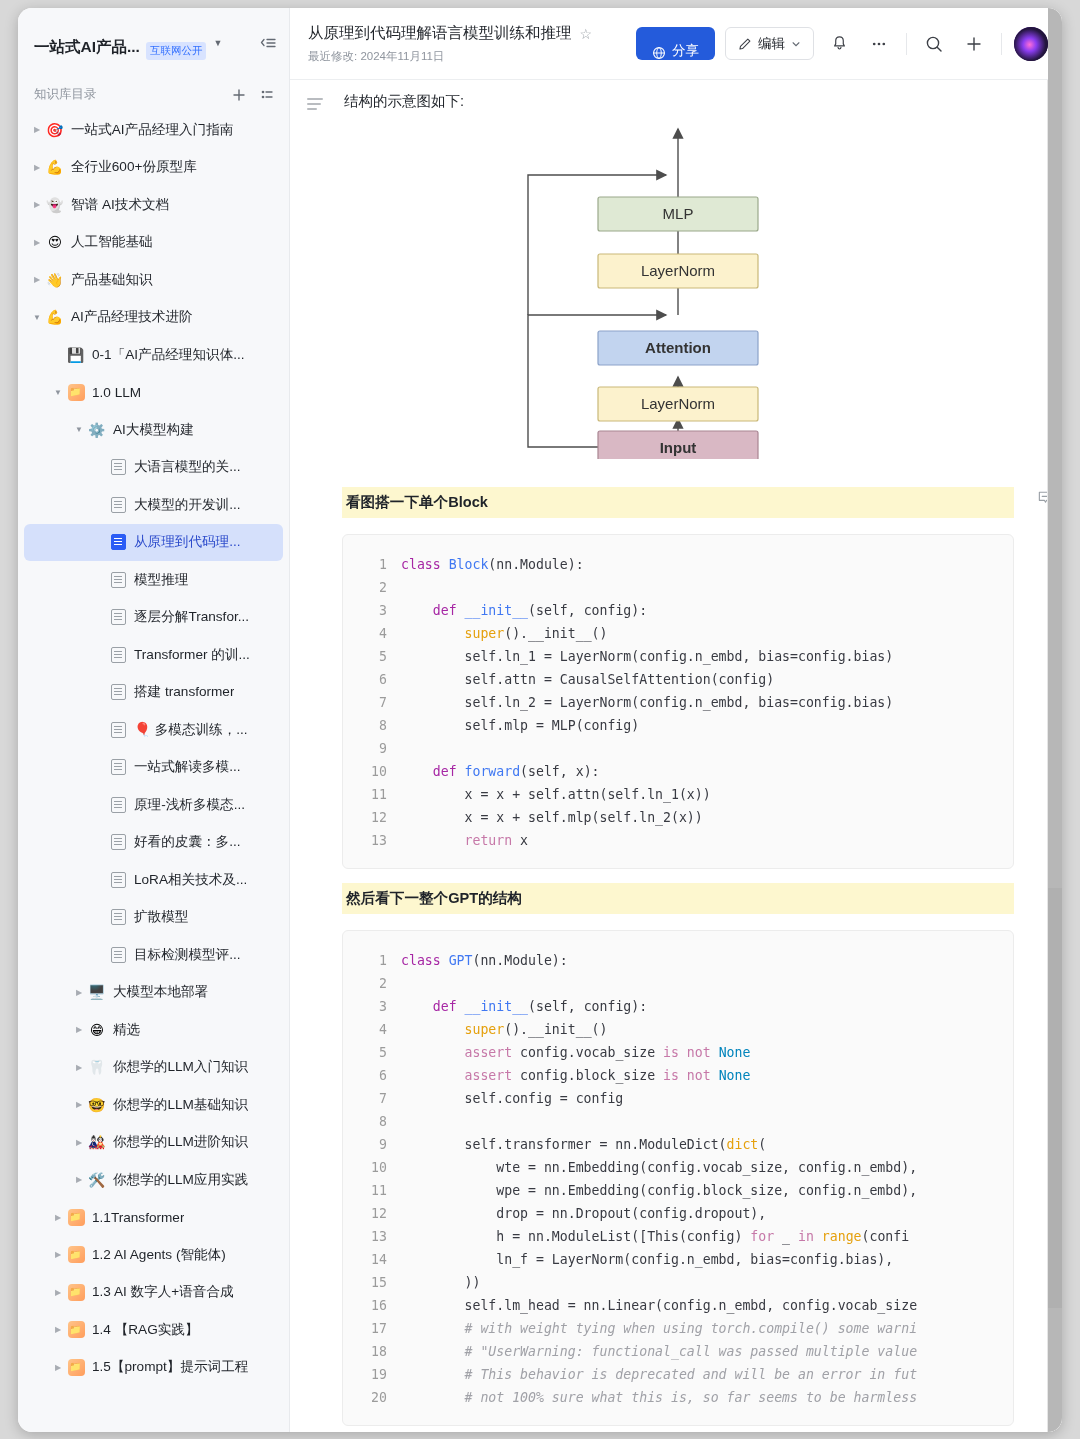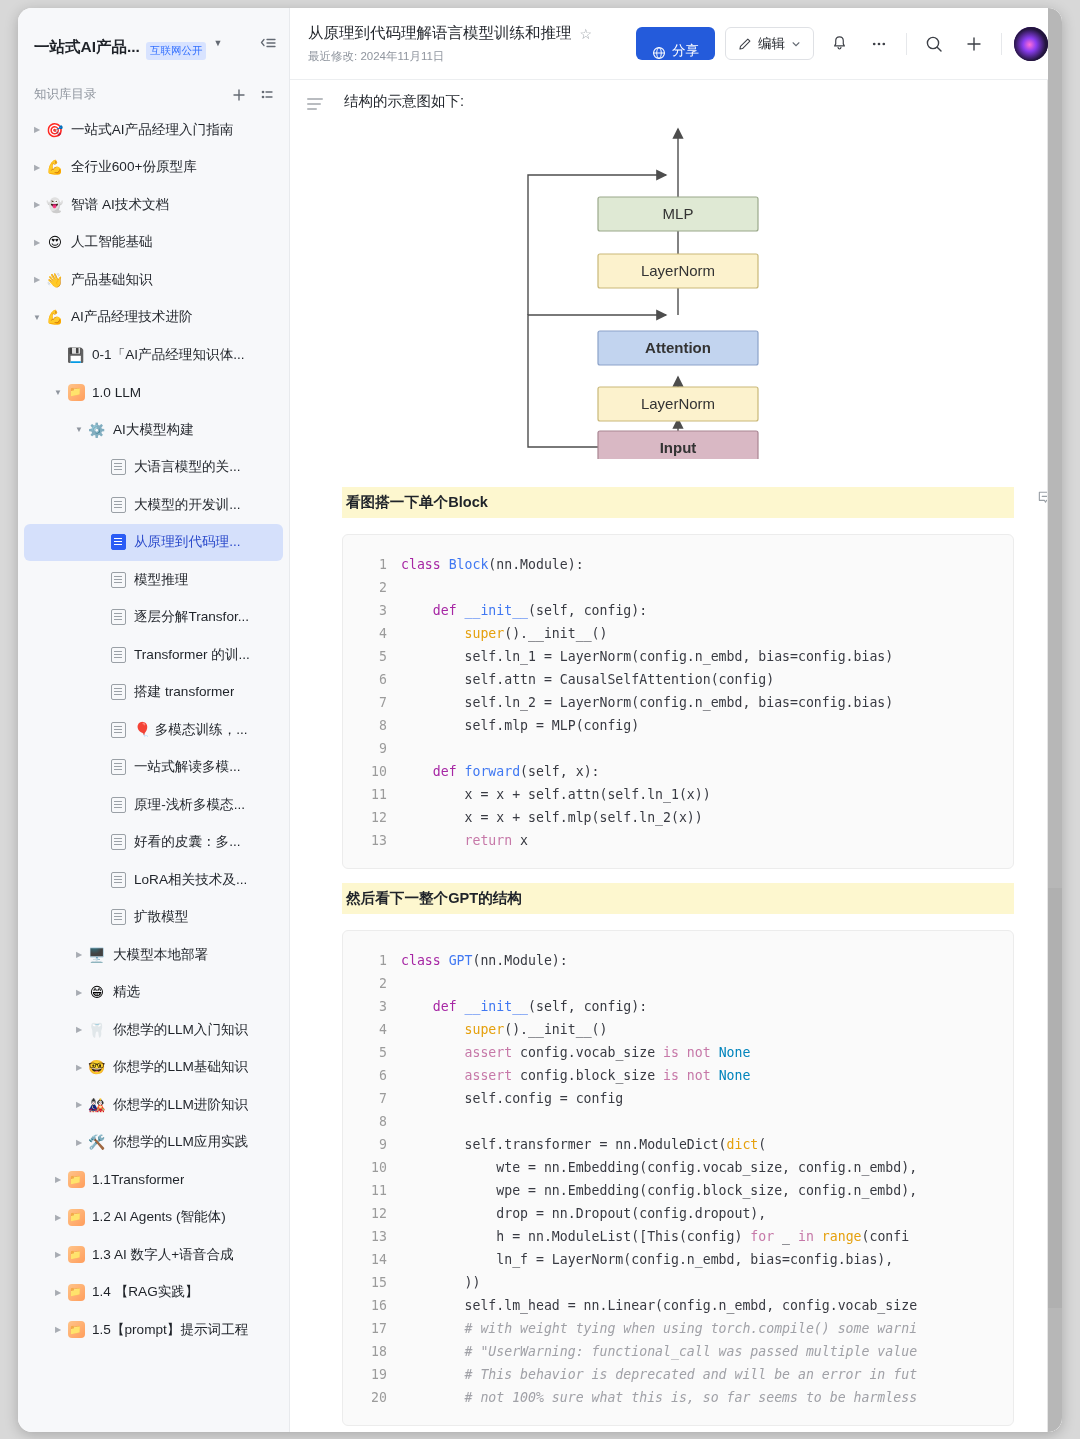--- a/index.html
+++ b/index.html
@@ -418,20 +418,27 @@
             <span class="docic"></span>
           </span>
           <span class="lbl">LoRA相关技术及...</span>
         </div>
         <div class="node" style="padding-left: 69px;">
           <span class="arrow blank"></span>
           <span class="ic">
             <span class="docic"></span>
           </span>
           <span class="lbl">扩散模型</span>
+        </div>
+        <div class="node" style="padding-left: 69px;">
+          <span class="arrow blank"></span>
+          <span class="ic">
+            <span class="docic"></span>
+          </span>
+          <span class="lbl">目标检测模型评...</span>
         </div>
         <div class="node" style="padding-left: 48px;">
           <span class="arrow ">▶</span>
           <span class="ic">🖥️</span>
           <span class="lbl">大模型本地部署</span>
         </div>
         <div class="node" style="padding-left: 48px;">
           <span class="arrow ">▶</span>
           <span class="ic">😁</span>
           <span class="lbl">精选</span>

